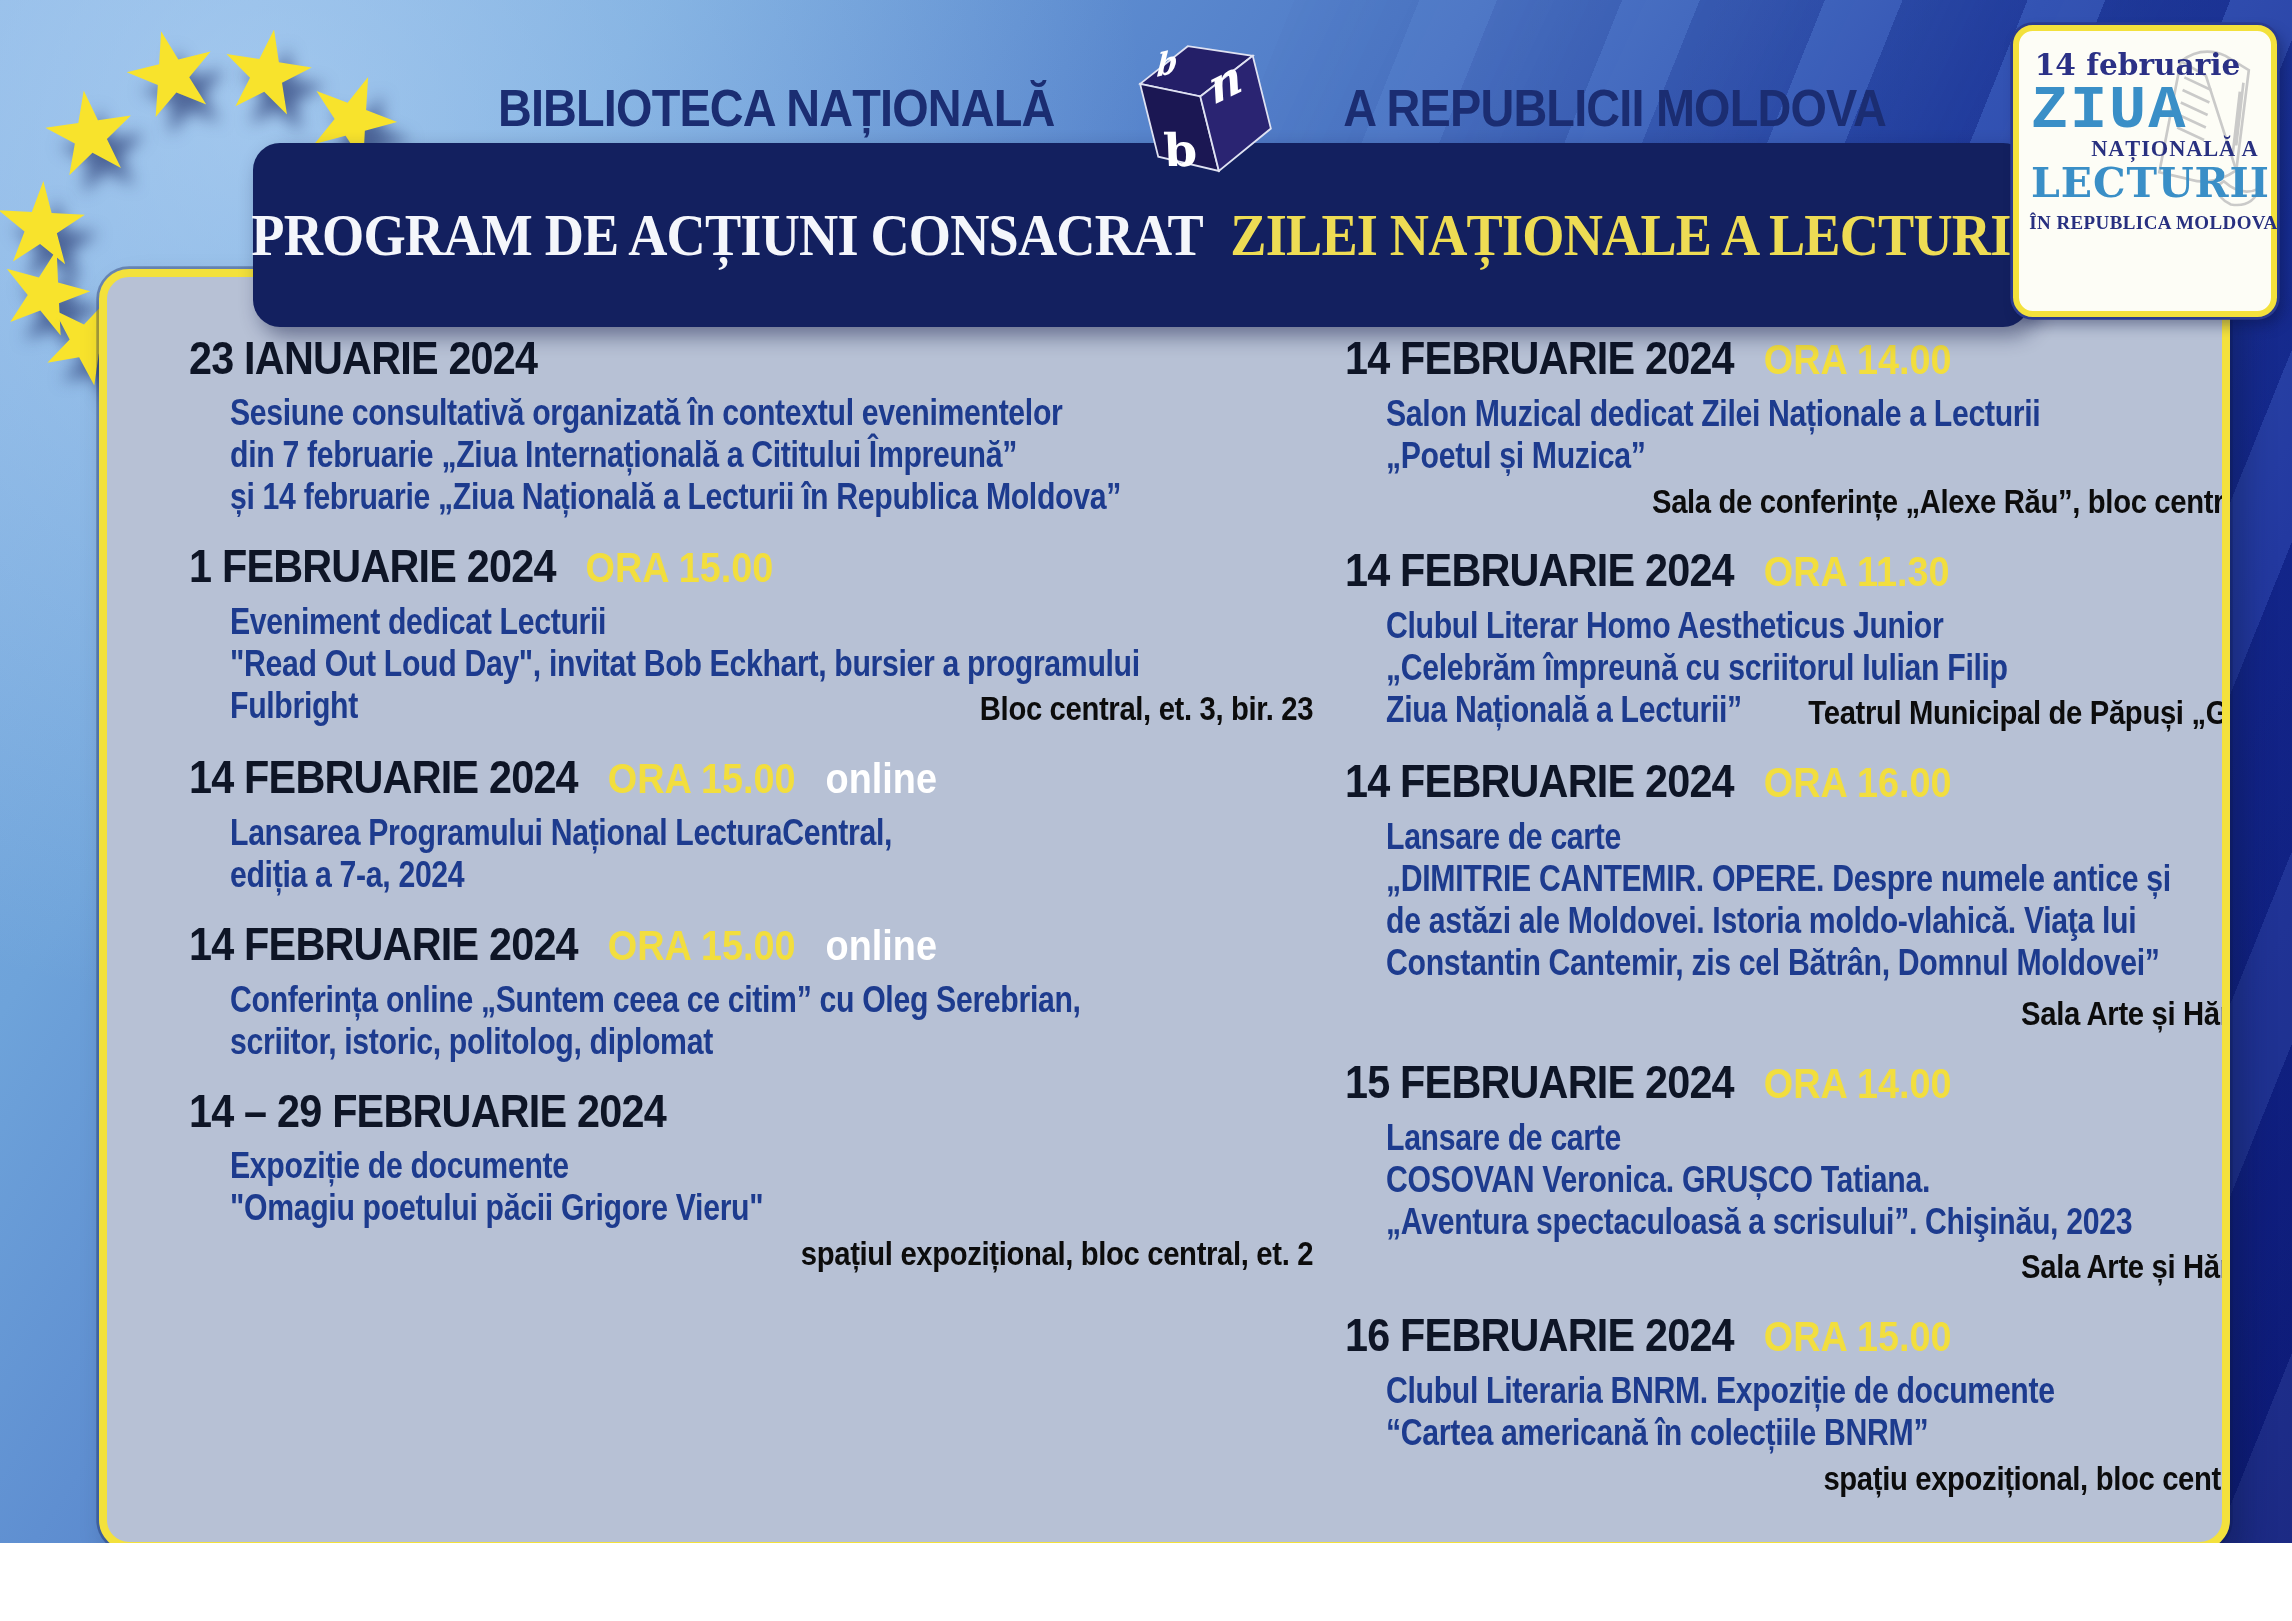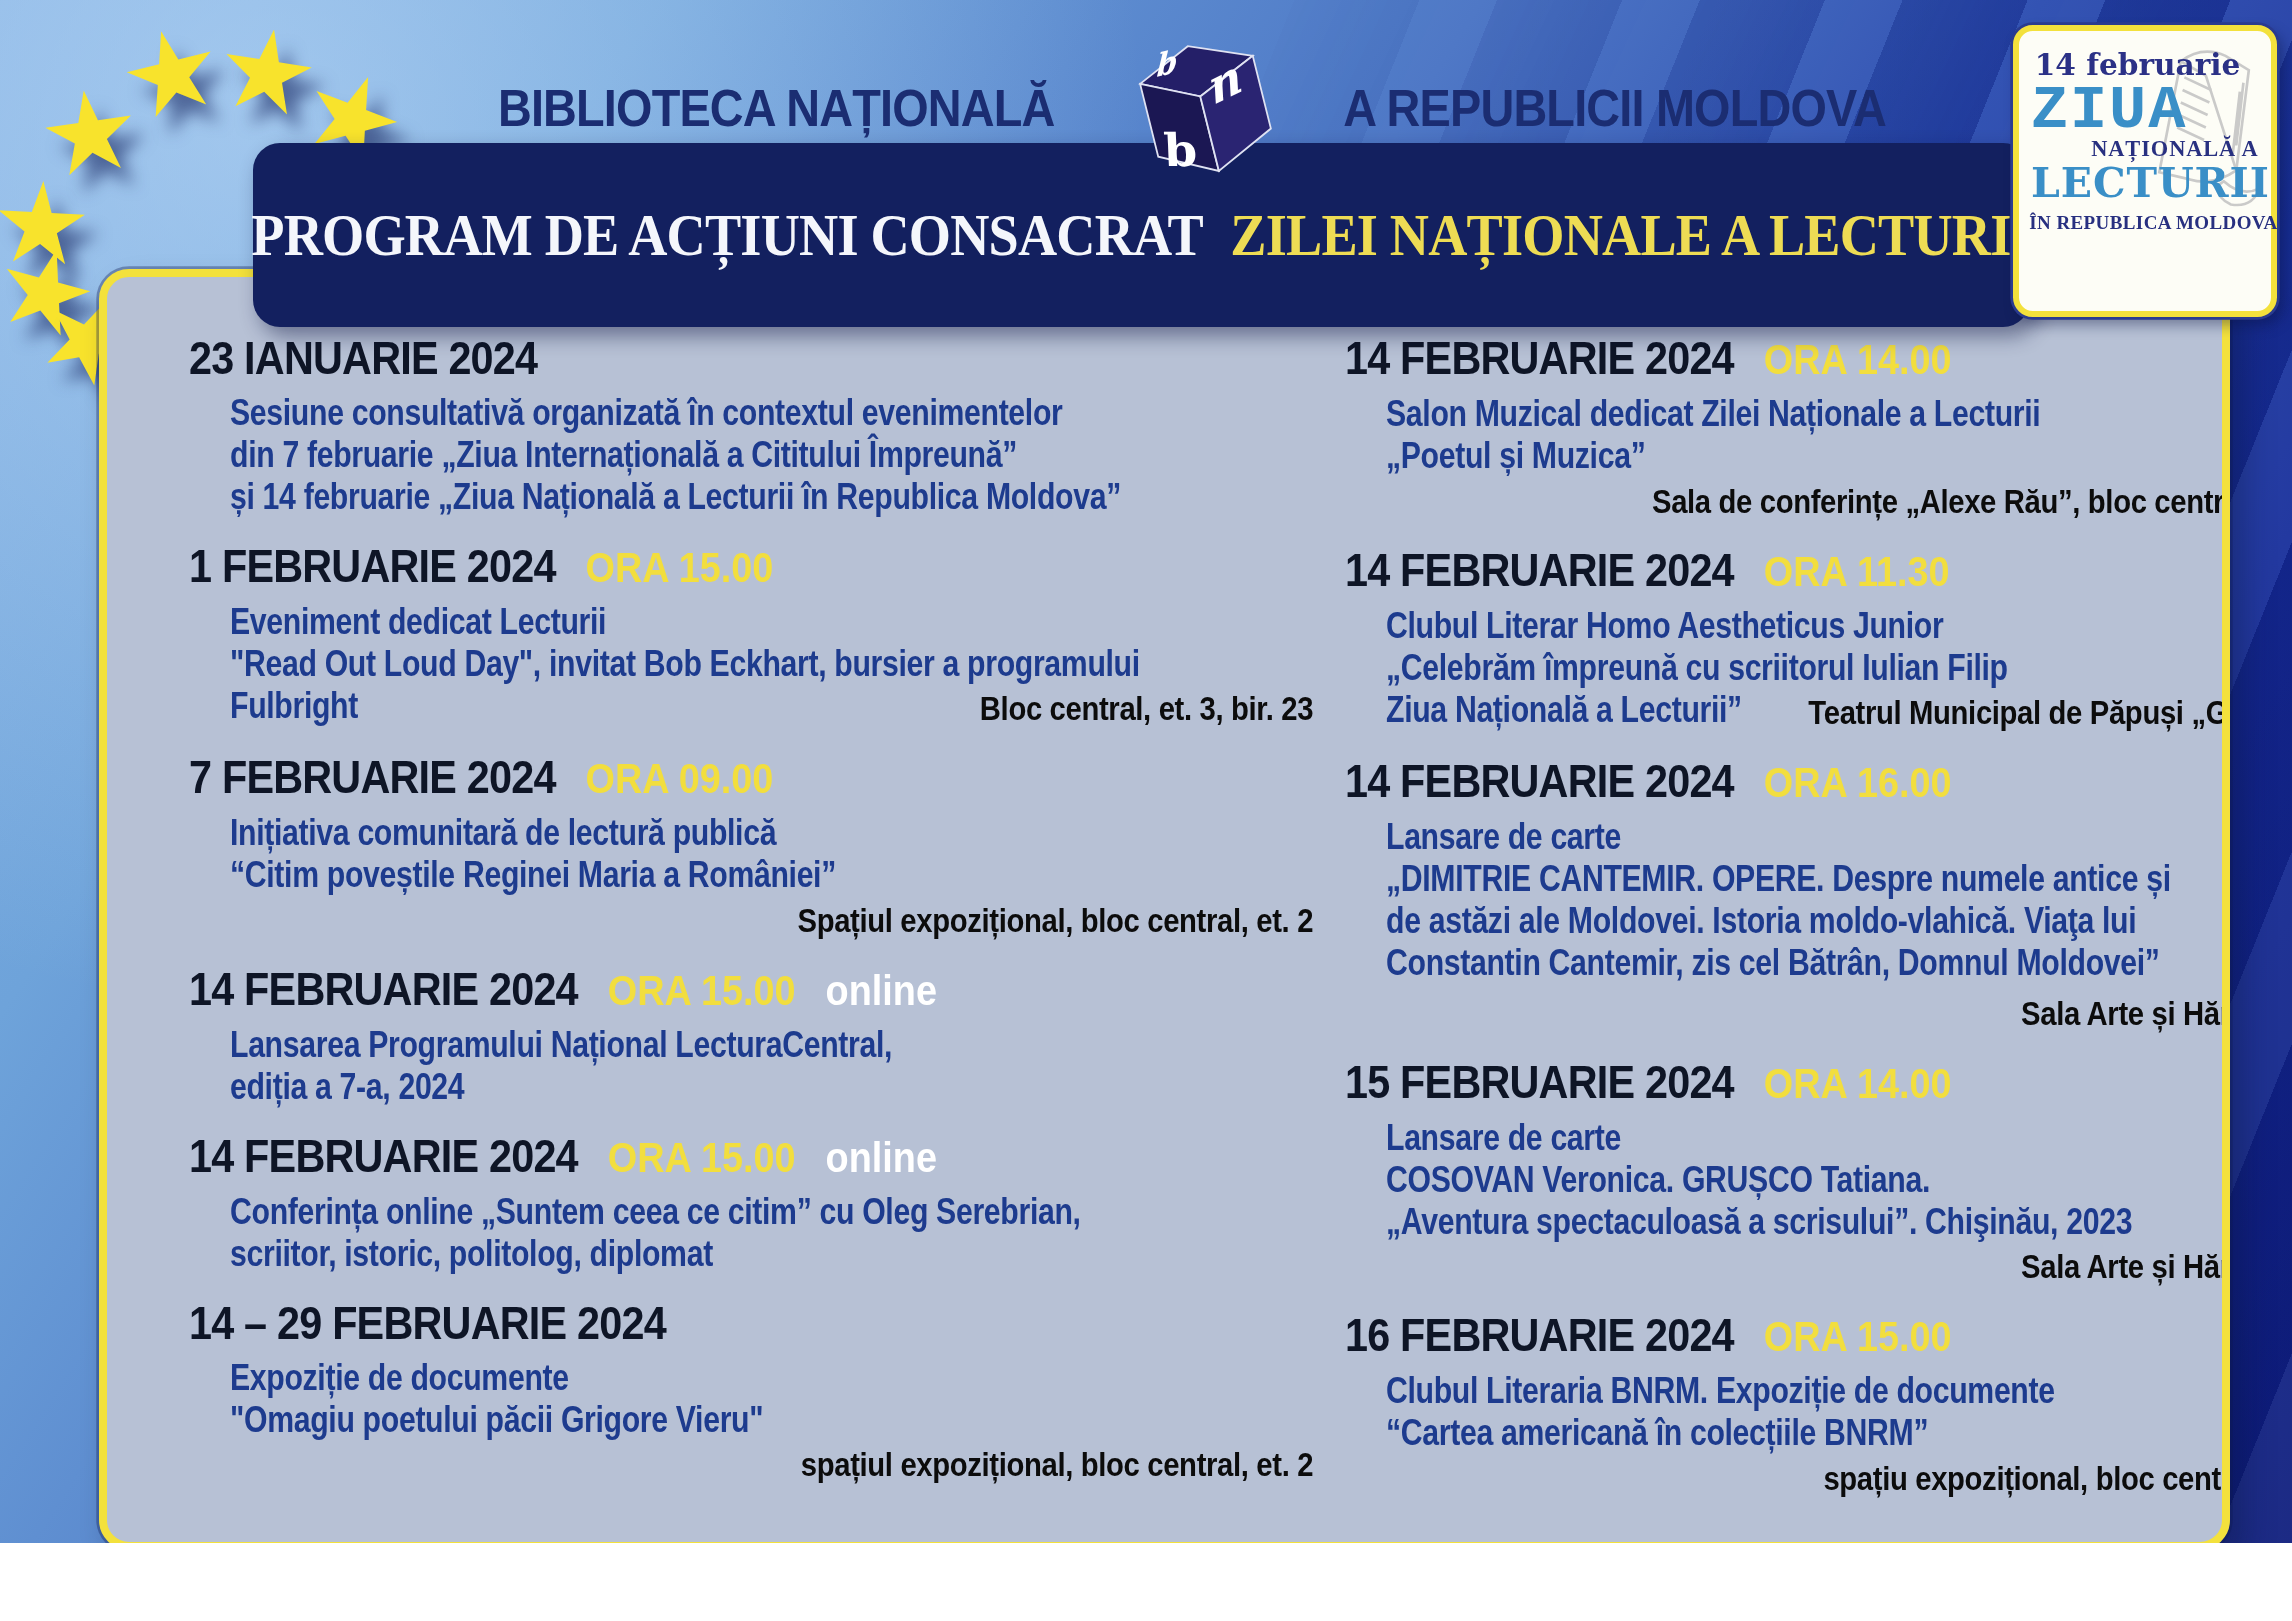--- a/index.html
+++ b/index.html
@@ -156,31 +156,20 @@
             <span class="etime">ORA 15.00</span>
           </div>
           <div class="ebody">
             <div>Eveniment dedicat Lecturii</div>
             <div>"Read Out Loud Day", invitat Bob Eckhart, bursier a programului</div>
             <div>Fulbright</div>
           </div>
           <div class="eloc loc-inline">Bloc central, et. 3, bir. 23</div>
         </div>
 
-        <div class="event">
-          <div class="ehead">
-            <span class="edate">7 FEBRUARIE 2024</span>
-            <span class="etime">ORA 09.00</span>
-          </div>
-          <div class="ebody">
-            <div>Inițiativa comunitară de lectură publică</div>
-            <div>“Citim poveștile Reginei Maria a României”</div>
-          </div>
-          <div class="eloc">Spațiul expozițional, bloc central, et. 2</div>
-        </div>
 
         <div class="event">
           <div class="ehead">
             <span class="edate">14 FEBRUARIE 2024</span>
             <span class="etime">ORA 15.00</span>
             <span class="emode">online</span>
           </div>
           <div class="ebody">
             <div>Lansarea Programului Național LecturaCentral,</div>
             <div>ediția a 7-a, 2024</div>

